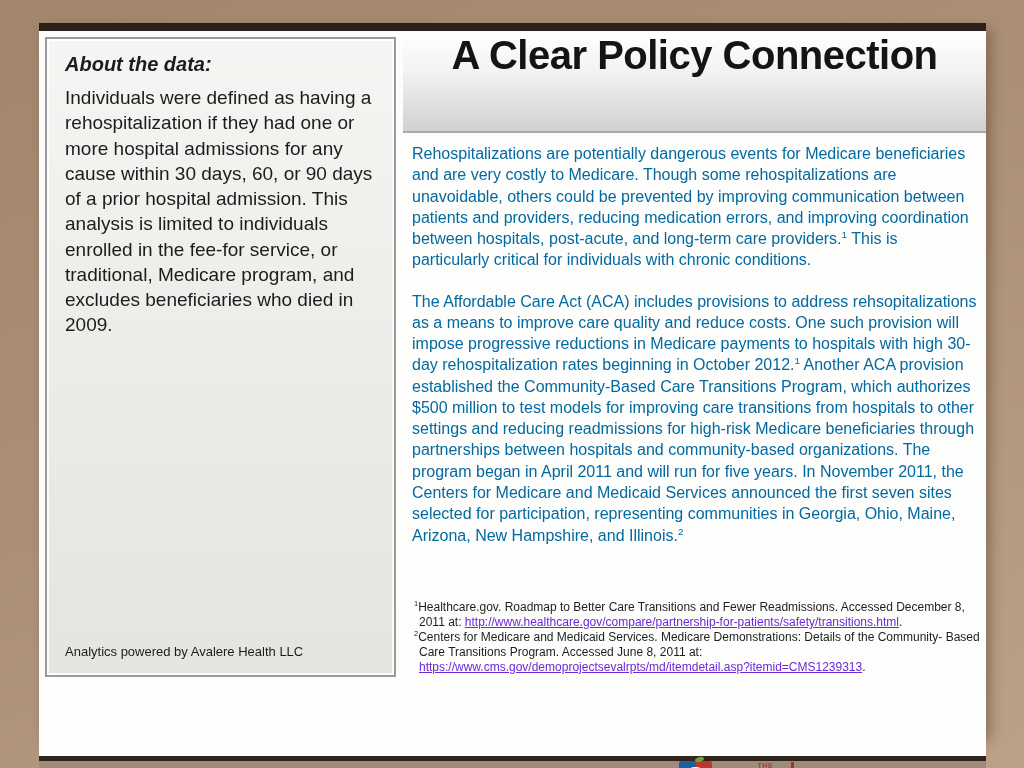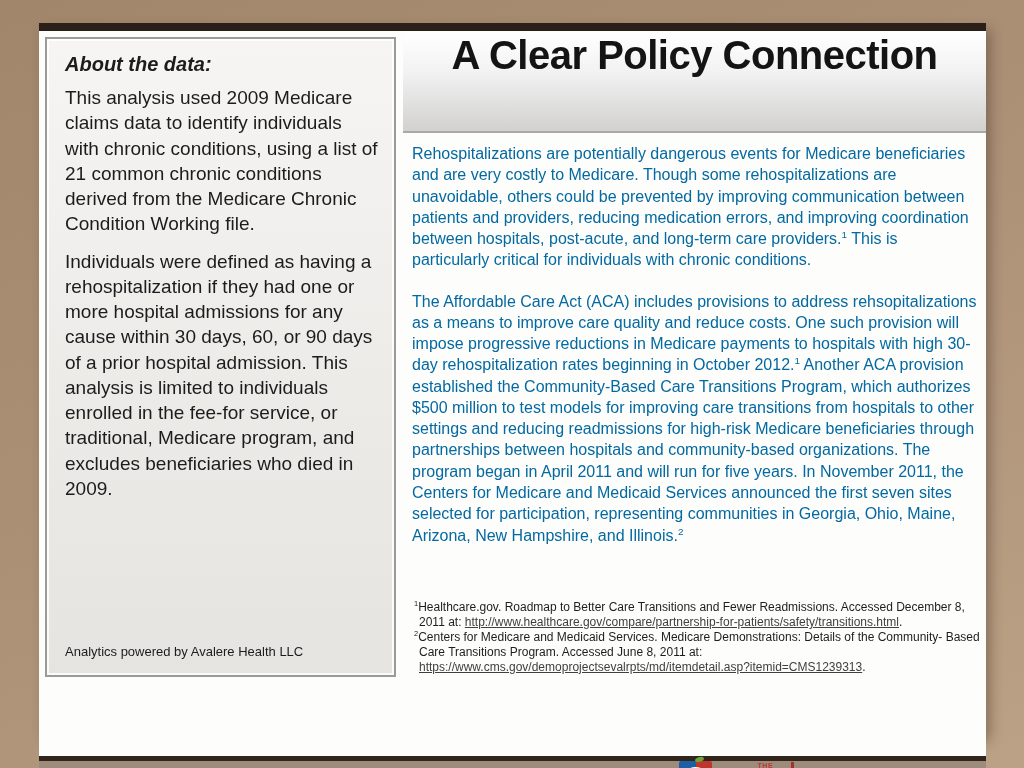--- a/index.html
+++ b/index.html
@@ -59,21 +59,21 @@
   .content p + p { margin-top:20px; }
   sup.fn-ref { font-size:62%; vertical-align:super; line-height:0; }
 
   
   .footnotes {
     position:absolute; left:373px; top:569px; width:570px;
     font-size:12px; line-height:1.25; color:#1e1e1e;
   }
   .footnote { text-indent:-5px; padding-left:7px; }
   .footnote a {
-    color:#404040; text-decoration:underline; cursor:pointer;
+    color:#6d28d9; text-decoration:underline; cursor:pointer;
   }
 
   
   .logo { display:flex; align-items:flex-start; gap:4px;
     border-bottom:2px solid #a1332c; padding-bottom:4px; }
   .logo-mark {
     width:33px; height:35px; position:relative; flex:none;
     background:linear-gradient(90deg,#1d5fa5 0 50%, #bf372c 50% 100%);
     border-radius:2px;
   }
@@ -102,21 +102,20 @@
 </head>
 <body>
 
 <div class="slide">
   <div class="top-bar"></div>
 
   <div class="white-area">
 
     <div class="sidebar-box">
       <div class="sidebar-heading">About the data:</div>
-      <div class="sidebar-para">This analysis used 2009 Medicare claims data to identify individuals with chronic conditions, using a list of 21 common chronic conditions derived from the Medicare Chronic Condition Working file.</div>
       <div class="sidebar-para">Individuals were defined as having a rehospitalization if they had one or more hospital admissions for any cause within 30 days, 60, or 90 days of a prior hospital admission. This analysis is limited to individuals enrolled in the fee-for service, or traditional, Medicare program, and excludes beneficiaries who died in 2009.</div>
       <div class="sidebar-footnote">Analytics powered by Avalere Health LLC</div>
     </div>
 
     <div class="title-box">
       <div class="slide-title">A Clear Policy Connection</div>
     </div>
 
     <div class="content">
       <p><span>Rehospitalizations are potentially dangerous events for Medicare beneficiaries and are very costly to Medicare.  Though some rehospitalizations are unavoidable, others could be prevented by improving communication between patients and providers, reducing medication errors, and improving coordination between hospitals, post-acute, and long-term care providers.</span><sup class="fn-ref">1</sup><span>  This is particularly critical for individuals with chronic conditions.</span></p>

